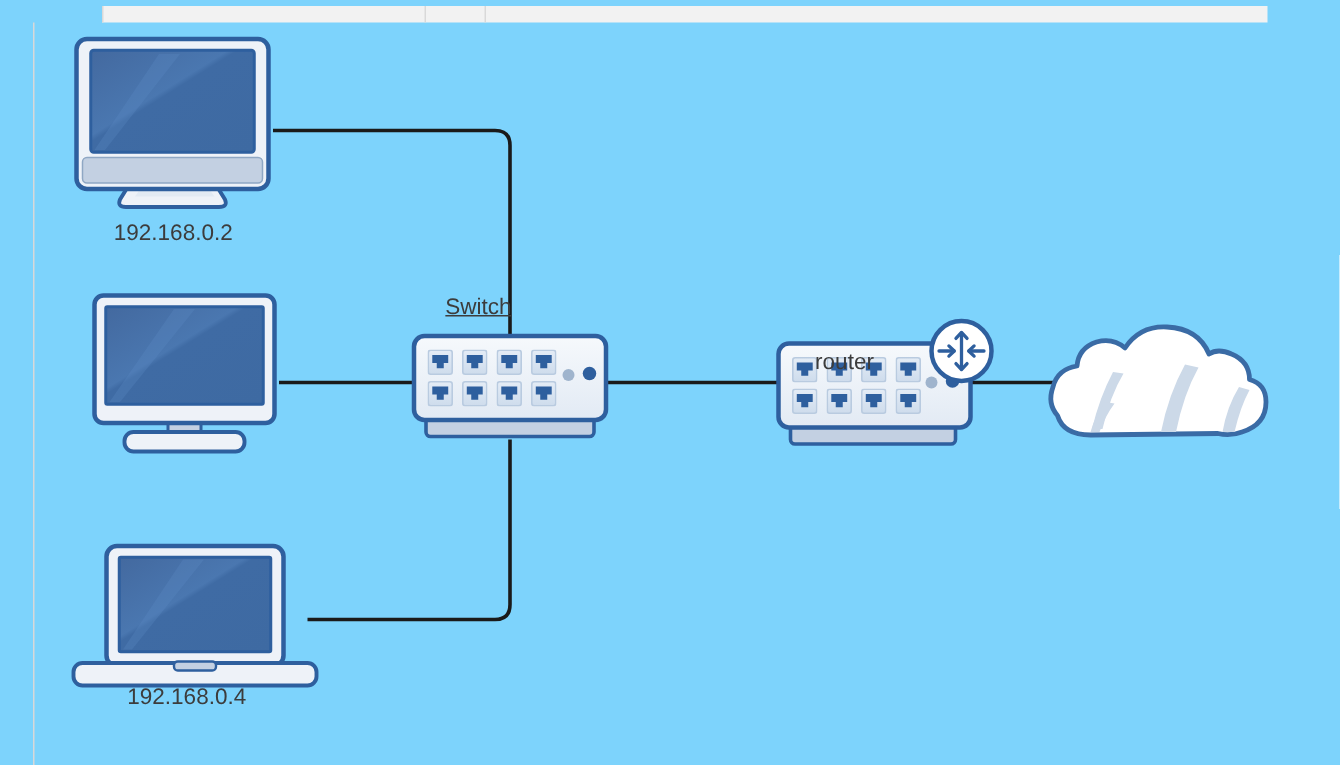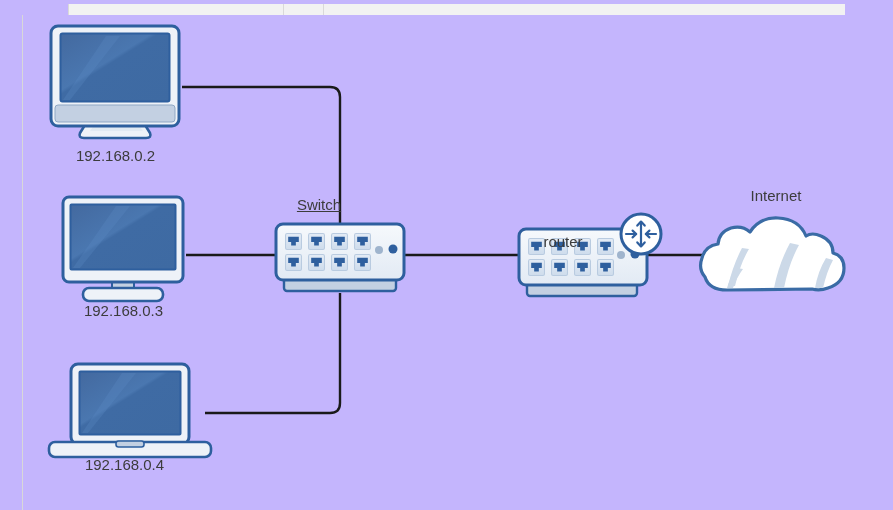--- a/index.html
+++ b/index.html
@@ -12,21 +12,21 @@
     height: 510px;
     font-family: "Liberation Sans", sans-serif;
     overflow: hidden;
     position: relative;
   }
   #canvas {
     position: absolute;
     left: 0; top: 0;
     width: 893px;
     height: 510px;
-    background: #c4b5fd;
+    background: #7dd3fc;
   }
   .ruler-strip {
     position: absolute;
     left: 68px;
     top: 4px;
     width: 777px;
     height: 11px;
     background: #f2f2f2;
   }
   .ruler-tick {
@@ -214,24 +214,22 @@
         <path d="M742 248 Q733 265 728 286 L735 286 Q740 264 749 249 Z"></path>
         <path d="M737 268 Q730 277 727 288 L733 288 Q737 277 743 269 Z"></path>
         <path d="M790 243 Q779 263 774 288 L784 288 Q789 263 799 245 Z"></path>
         <path d="M826 258 Q818 271 815 288 L823 288 Q827 271 833 260 Z"></path>
       </g>
     </g>
   </svg>
 
   <div class="node-label" style="left:50px; top:148px; width:131px;">192.168.0.2</div>
 
-  <div class="node-label" style="left:58px; top:303px; width:131px;">192.168.0.3</div>
 
   <div class="node-label" style="left:59px; top:457px; width:131px;">192.168.0.4</div>
 
   <div class="node-label" style="left:274px; top:197px; width:90px;text-decoration:underline;">Switch</div>
 
   <div class="node-label" style="left:513px; top:198px; width:100px;margin-top:36px;">router</div>
 
 
-  <div class="node-label" style="left:714px; top:188px; width:124px;">Internet</div>
 
 </div>
 
 </body></html>

